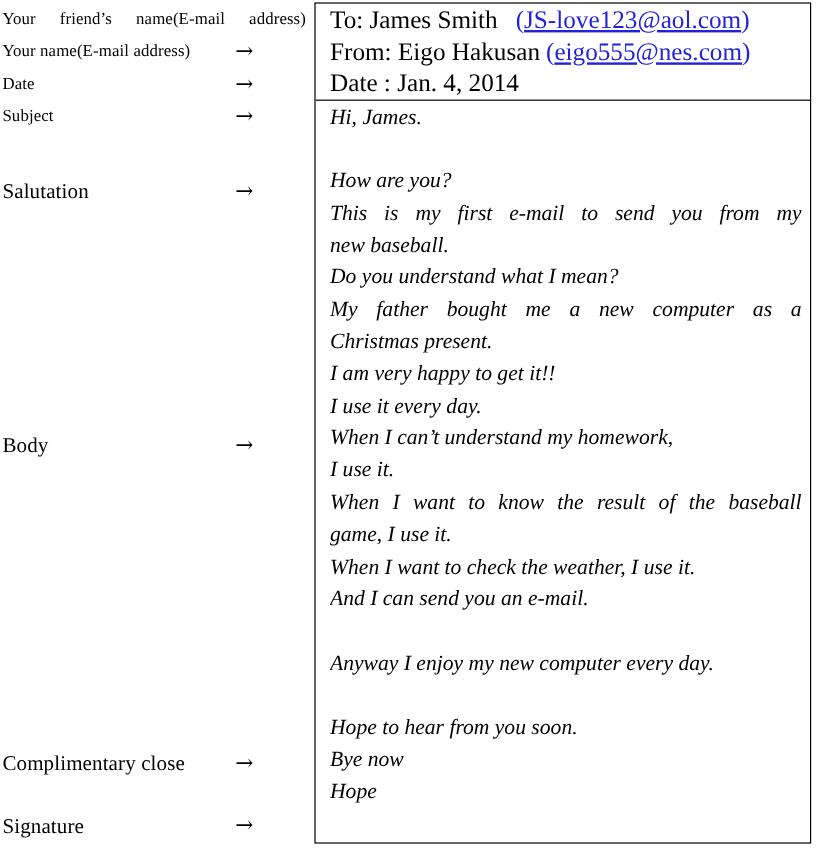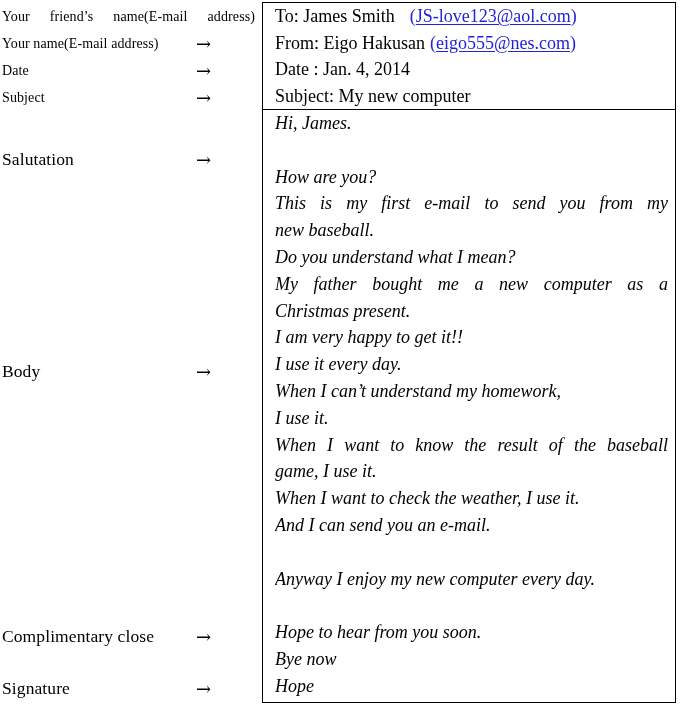--- a/index.html
+++ b/index.html
@@ -48,21 +48,21 @@
     border: 1.5px solid #000;
     box-sizing: border-box;
     background: #fff;
   }
   .email-header {
     border-bottom: 1.5px solid #000;
     padding: 0 7px 0 12px;
   }
   .hrow {
     height: 26.5px; line-height: 26.5px;
-    font-size: 18px; white-space: nowrap;
+    font-size: 21px; white-space: nowrap;
   }
   .hemail { margin-left: 5px; }
   .hemail.wide-gap { margin-left: 15px; }
   .paren { color: #2222dd; }
   .elink {
     color: #2222dd;
     text-decoration: underline;
     text-underline-offset: 2px;
     cursor: pointer;
   }
@@ -112,21 +112,20 @@
     <span class="llabel">Signature</span>
     <span class="larrow">→</span>
   </div>
     </div>
 
   <div class="email-box">
     <div class="email-header">
         <div class="hrow"><span class="hprefix">To: James Smith</span><span class="hemail wide-gap"><span class="paren">(</span><a class="elink">JS-love123@aol.com</a><span class="paren">)</span></span></div>
         <div class="hrow"><span class="hprefix">From: Eigo Hakusan</span><span class="hemail"><span class="paren">(</span><a class="elink">eigo555@nes.com</a><span class="paren">)</span></span></div>
         <div class="hrow"><span class="hprefix">Date : Jan. 4, 2014</span></div>
-        <div class="hrow"><span class="hprefix">Subject: My new computer</span></div>
       </div>
     <div class="email-body">
         <div class="bline">Hi, James.</div>
         <div class="bline"></div>
         <div class="bline">How are you?</div>
         <div class="bline stretch">This is my first e-mail to send you from my</div>
         <div class="bline">new baseball.</div>
         <div class="bline">Do you understand what I mean?</div>
         <div class="bline stretch">My father bought me a new computer as a</div>
         <div class="bline">Christmas present.</div>

